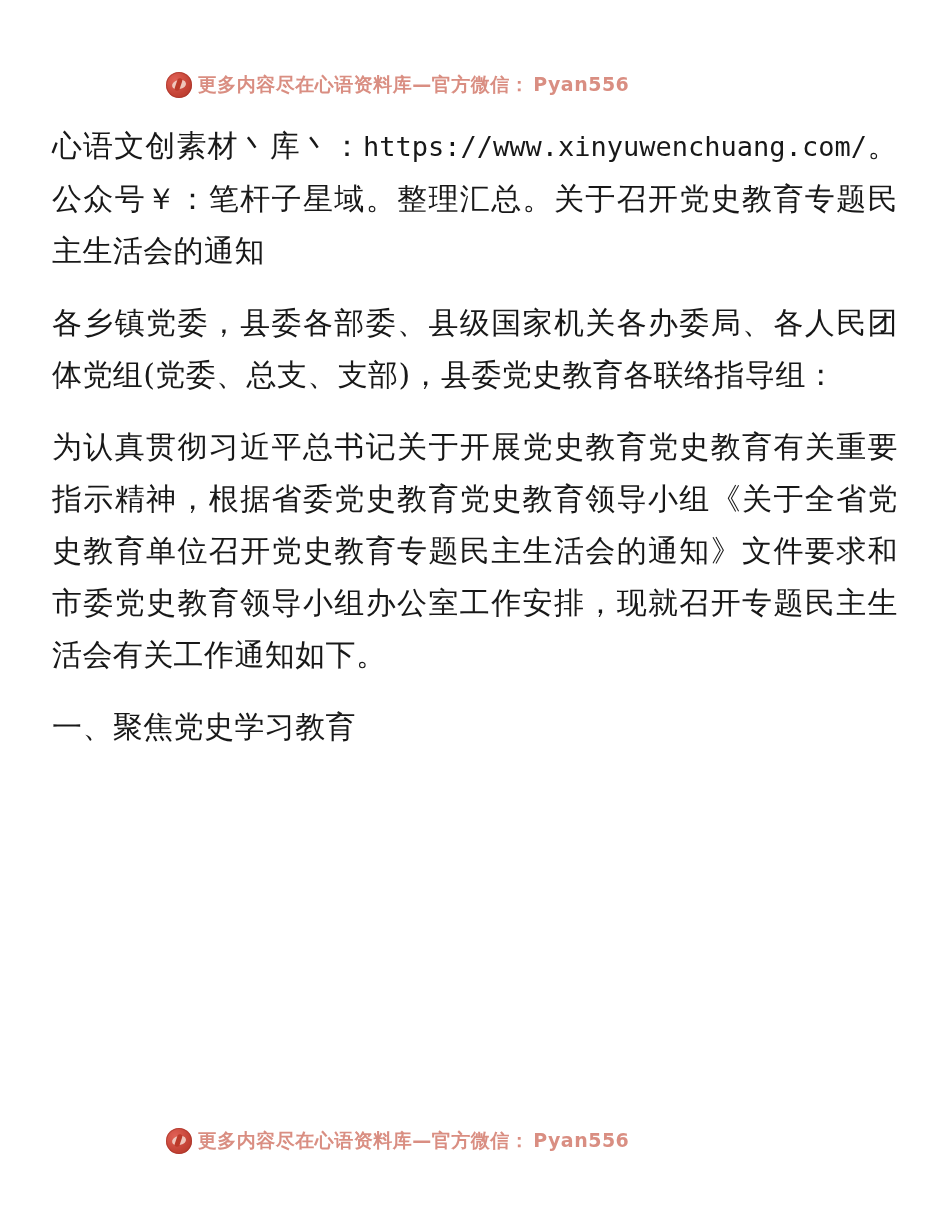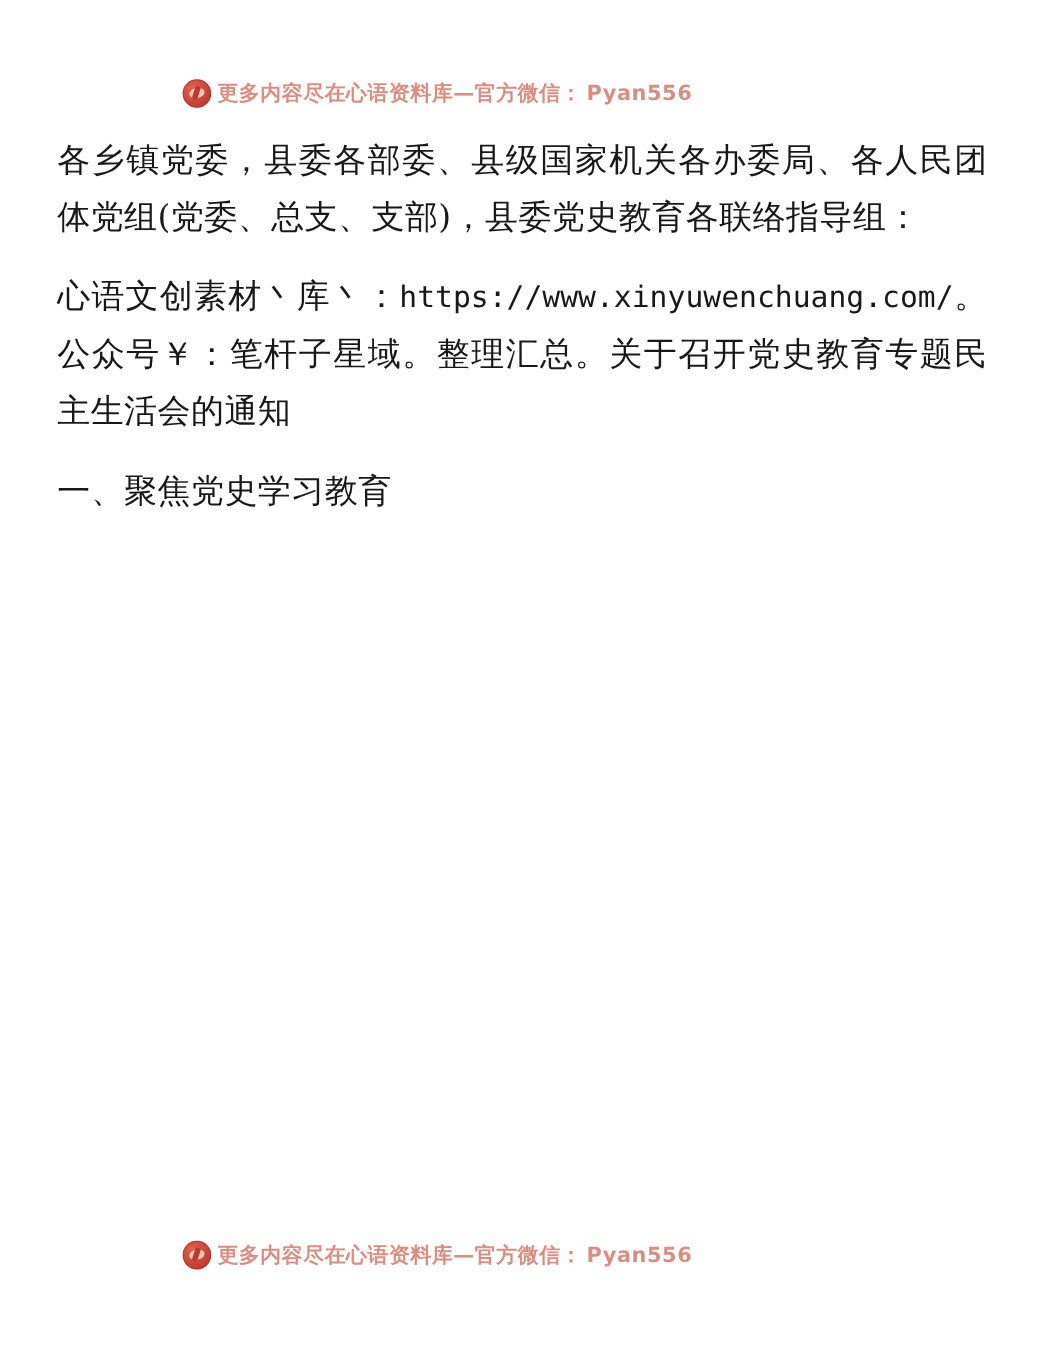--- a/index.html
+++ b/index.html
@@ -112,26 +112,27 @@
 
   <div class="watermark watermark-top">
     <span class="wm-logo"></span>
     <span class="wm-text">
       <span>更多内容尽在心语资料库—官方微信：</span><span class="wm-sep"></span><span>Pyan556</span>
     </span>
   </div>
 
   <div class="content">
 
-    <p class="para"> 各乡镇党委，县委各部委、县级国家机关各办委局、各人民团体党组(党委、总支、支部)，县委党史教育各联络指导组：</p>
-
     <p class="para">
       <span> 心语文创素材丶库丶：</span><span class="mono">https://www.xinyuwenchuang.com/</span><span>。公众号￥：笔杆子星域。整理汇总。关于召开党史教育专题民主生活会的通知</span>
     </p>
 
+    <p class="para"> 各乡镇党委，县委各部委、县级国家机关各办委局、各人民团体党组(党委、总支、支部)，县委党史教育各联络指导组：</p>
+
+    <p class="para"> 为认真贯彻习近平总书记关于开展党史教育党史教育有关重要指示精神，根据省委党史教育党史教育领导小组《关于全省党史教育单位召开党史教育专题民主生活会的通知》文件要求和市委党史教育领导小组办公室工作安排，现就召开专题民主生活会有关工作通知如下。</p>
 
     <p class="para heading"> 一、聚焦党史学习教育</p>
 
 
   </div>
 
   <div class="watermark watermark-bottom">
     <span class="wm-logo"></span>
     <span class="wm-text">
       <span>更多内容尽在心语资料库—官方微信：</span><span class="wm-sep"></span><span>Pyan556</span>

